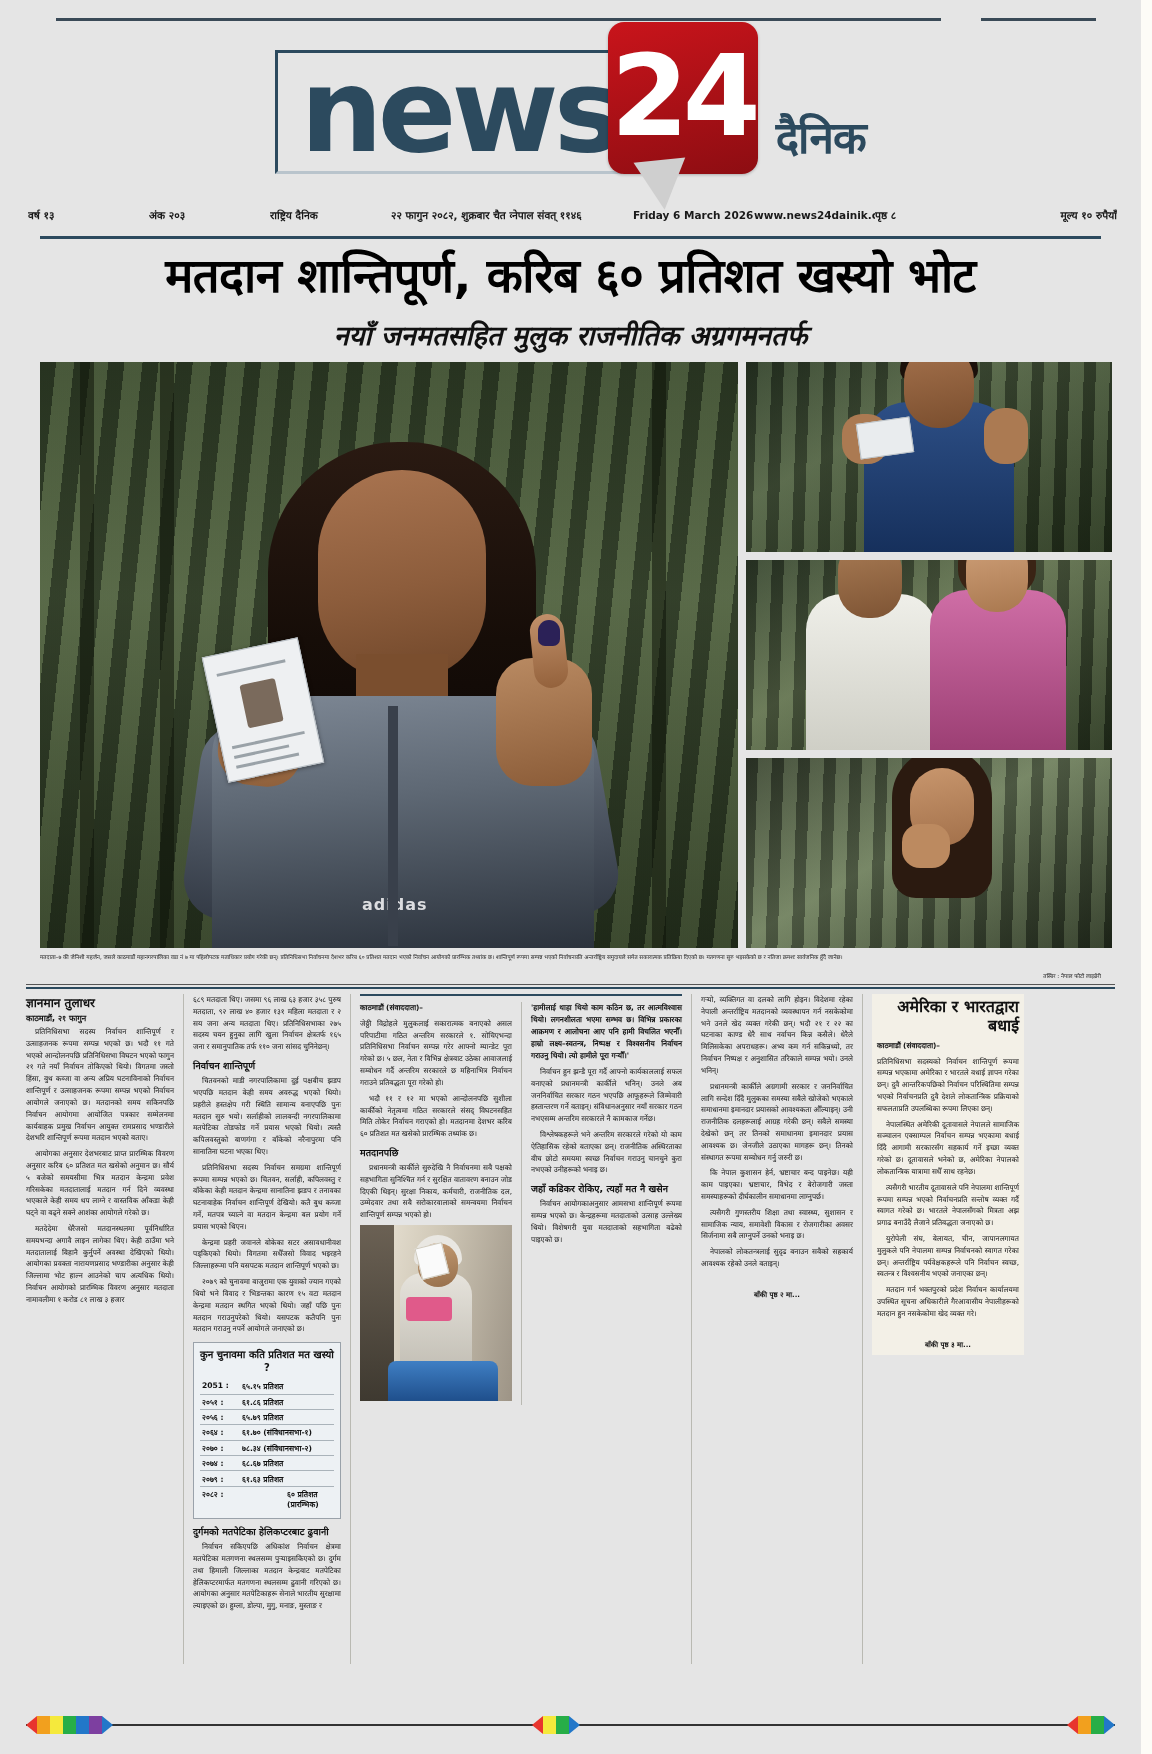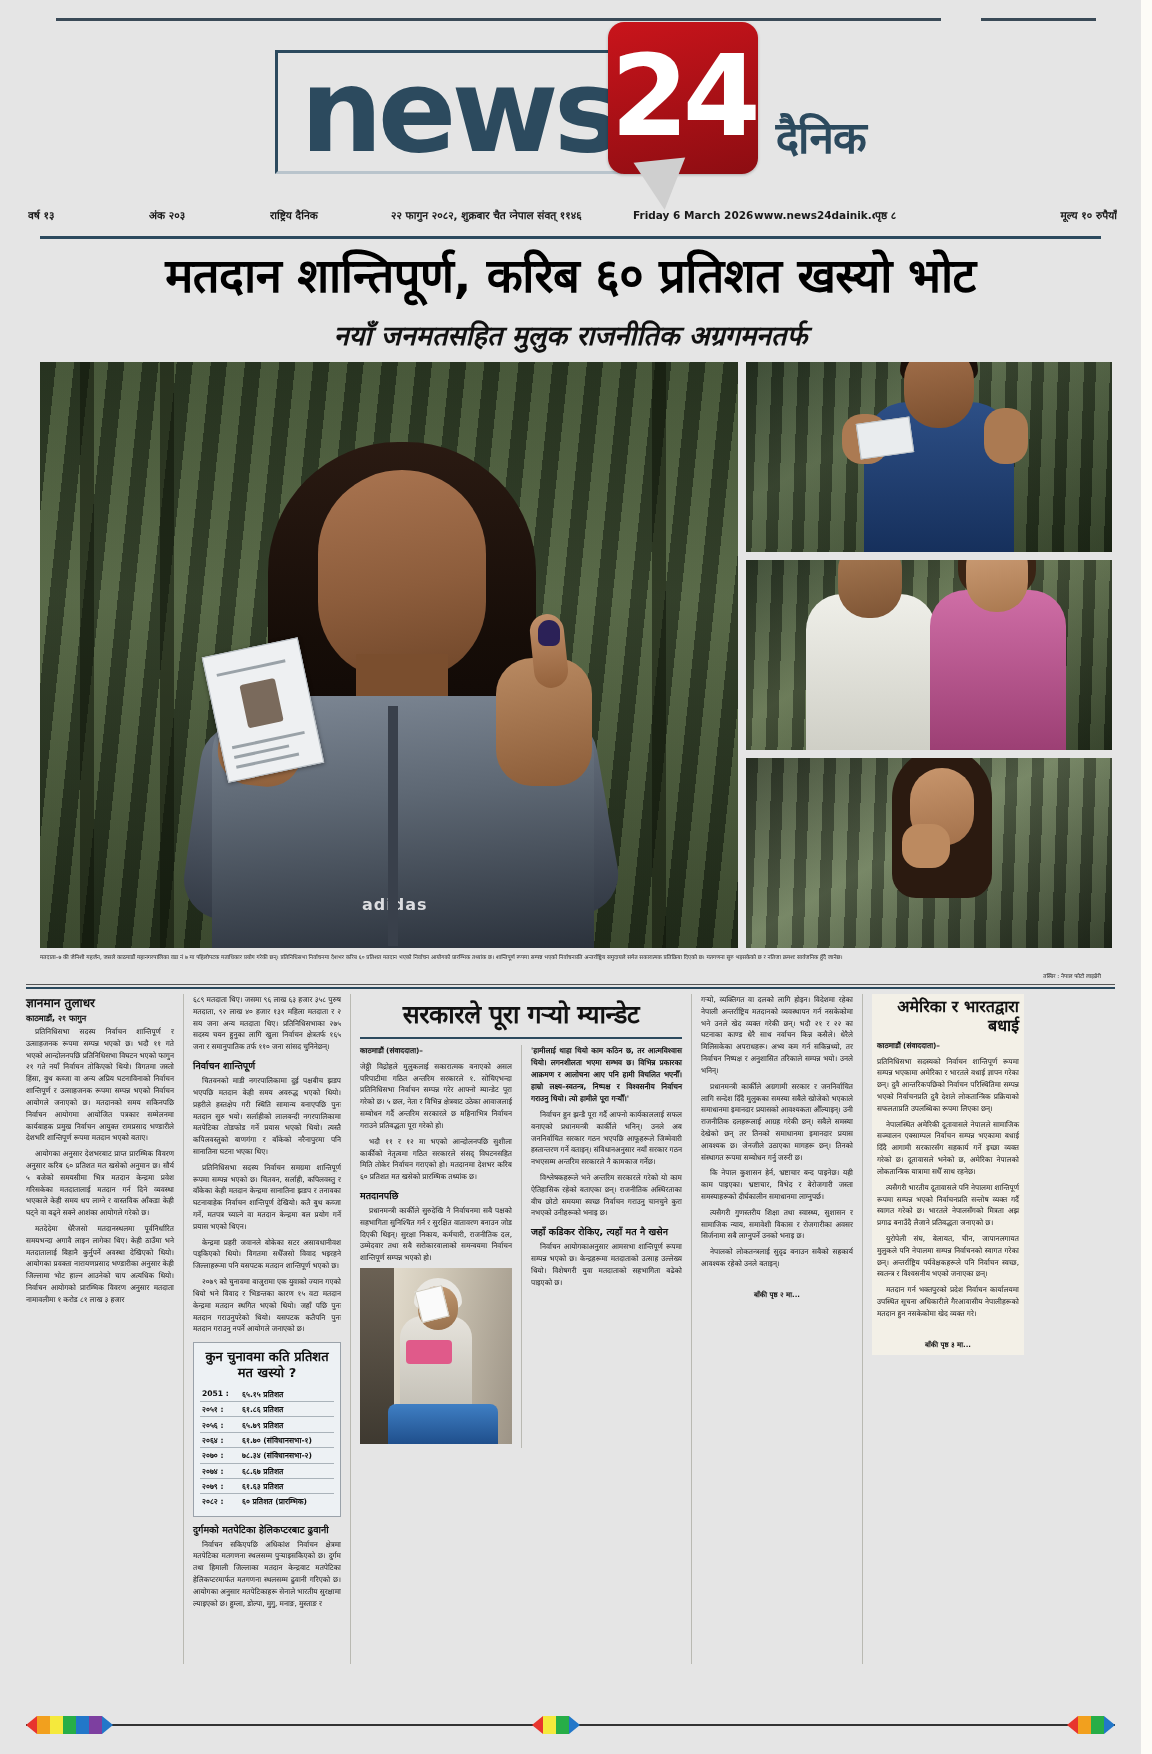--- a/index.html
+++ b/index.html
@@ -250,28 +250,28 @@
   .ip-ballot{position:absolute;left:58px;top:20px;width:26px;height:30px;background:#fafafa;border:1px solid #cfcabd;transform:rotate(-14deg);}
   .ip-box{position:absolute;left:28px;bottom:0;width:110px;height:40px;background:linear-gradient(180deg,#3f7fc4,#1f4f8c);border-radius:8px 8px 0 0;}
   .ip-pink{position:absolute;left:46px;top:72px;width:46px;height:24px;background:#e05a8a;border-radius:4px;}
 
   
   .factbox{
     border:1px solid #9aa2aa;background:#edf1f4;margin:7px 0 6px 0;padding:6px 6px 7px 6px;
   }
   .factbox h4{
     margin:0 0 5px 0;text-align:center;
-    font-family:"DejaVu Sans", sans-serif;font-weight:700;font-size:13px;line-height:1.25;
+    font-family:"DejaVu Sans", sans-serif;font-weight:700;font-size:10px;line-height:1.25;
   }
   .fbrow{
     display:flex;justify-content:space-between;
     font-family:"DejaVu Sans", sans-serif;font-size:7.6px;font-weight:700;
     border-bottom:1px solid #aab3ba;padding:2.2px 2px;
   }
-  .fbrow:last-child{border-bottom:none;}
+  .fbrow:last-child{border-bottom:none;gap:45px;}
   .fbrow .y{width:34px;}
   .fbrow .v{flex:1;text-align:left;padding-left:6px;}
 
   
   .rbox{background:#f3f0e7;padding:4px 5px 6px 5px;}
   .rhead{
     font-family:"DejaVu Sans", sans-serif;font-weight:700;font-size:16px;
     text-align:right;line-height:1.18;margin:0 0 4px 0;
   }
   .contd{
@@ -450,21 +450,20 @@
         </div>
       </div>
 
       <div class="subhd">दुर्गमको मतपेटिका हेलिकप्टरबाट ढुवानी</div>
       <p class="t">निर्वाचन सकिएपछि अधिकांश निर्वाचन क्षेत्रमा मतपेटिका मतगणना स्थलसम्म पुर्‍याइसकिएको छ। दुर्गम तथा हिमाली जिल्लाका मतदान केन्द्रबाट मतपेटिका हेलिकप्टरमार्फत मतगणना स्थलसम्म ढुवानी गरिएको छ। आयोगका अनुसार मतपेटिकाहरू सेनाले भारतीय सुरक्षामा ल्याइएको छ। हुम्ला, डोल्पा, मुगु, मनाङ, मुस्ताङ र</p>
     </div>
 
     <div class="vrule"></div>
 
     <div class="col colC">
-      <div class="midhead">सरकारले पूरा गर्‍यो म्यान्डेट</div>
       <div class="midrule"></div>
       <div class="midcols">
         <div class="mc">
           <p class="t noind"><b>काठमाडौं (संवाददाता)–</b></p>
           <p class="t noind">जेठ्ठी विद्रोहले मुलुकलाई सकारात्मक बनाएको असल परिपाटीमा गठित अन्तरिम सरकारले १. सोचिएभन्दा प्रतिनिधिसभा निर्वाचन सम्पन्न गरेर आफ्नो म्यान्डेट पूरा गरेको छ। ५ छल, नेता र विभिन्न क्षेत्रबाट उठेका आवाजलाई सम्बोधन गर्दै अन्तरिम सरकारले छ महिनाभित्र निर्वाचन गराउने प्रतिबद्धता पूरा गरेको हो।</p>
           <p class="t">भदौ ११ र १२ मा भएको आन्दोलनपछि सुशीला कार्कीको नेतृत्वमा गठित सरकारले संसद् विघटनसहित मिति तोकेर निर्वाचन गराएको हो। मतदानमा देशभर करिब ६० प्रतिशत मत खसेको प्रारम्भिक तथ्यांक छ।</p>
           <div class="subhd">मतदानपछि</div>
           <p class="t">प्रधानमन्त्री कार्कीले सुरुदेखि नै निर्वाचनमा सबै पक्षको सहभागिता सुनिश्चित गर्न र सुरक्षित वातावरण बनाउन जोड दिएकी थिइन्। सुरक्षा निकाय, कर्मचारी, राजनीतिक दल, उम्मेदवार तथा सबै सरोकारवालाको समन्वयमा निर्वाचन शान्तिपूर्ण सम्पन्न भएको हो।</p>
           <div class="innerphoto">
             <div class="ip-wall"></div>

